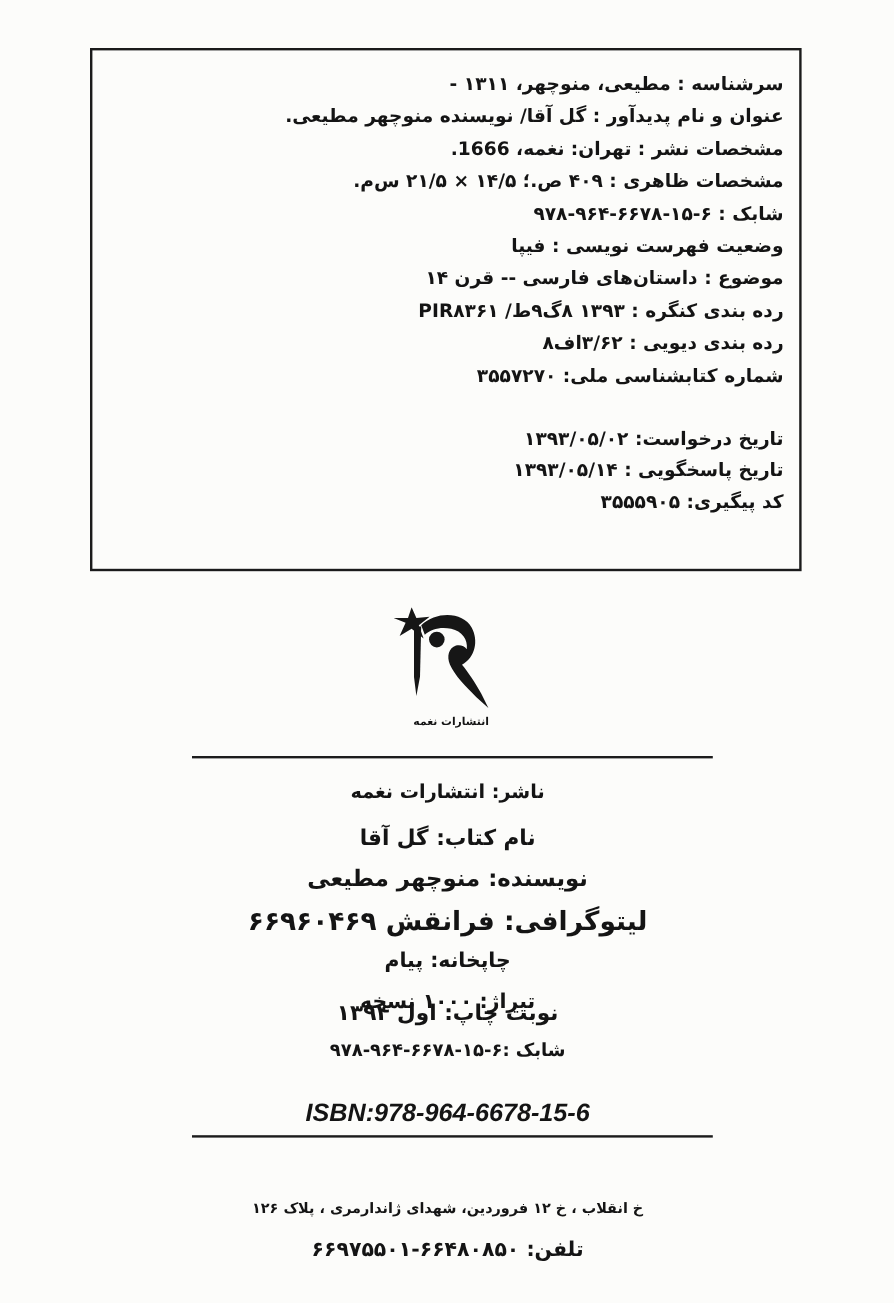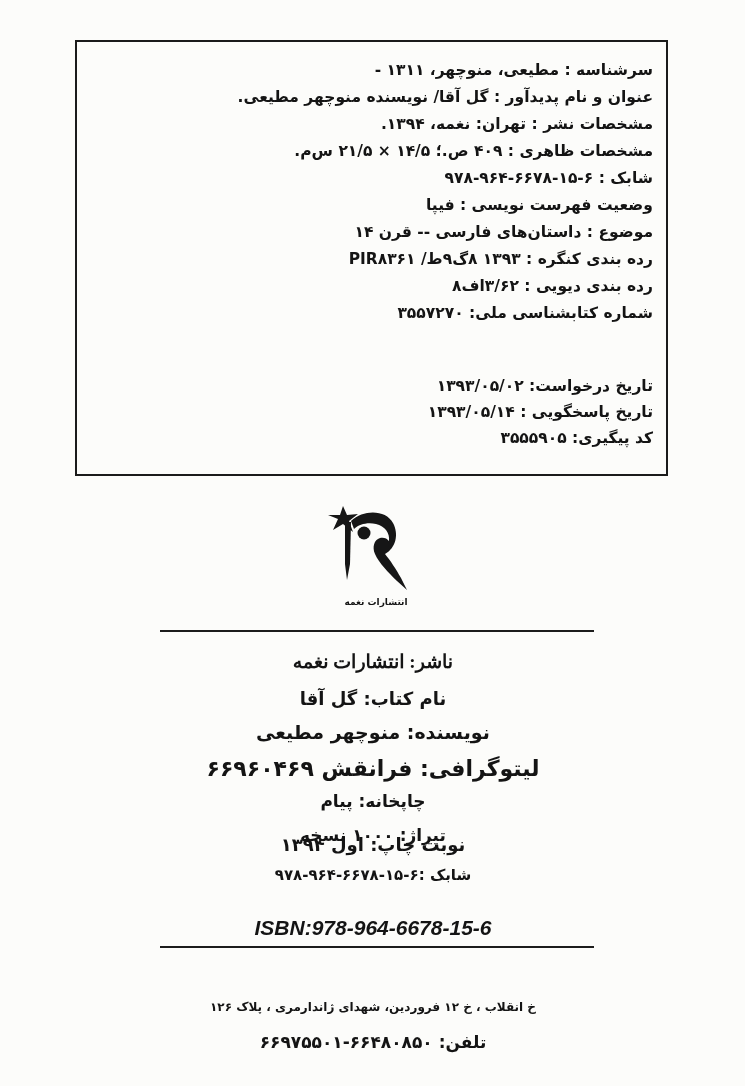--- a/index.html
+++ b/index.html
@@ -21,21 +21,21 @@
     direction:rtl;
   }
   .fipa-rows{padding:15px 13px 0 10px;}
   .fipa-line{
     text-align:right;
     font-size:15.5px;
     font-weight:bold;
     line-height:27px;
     white-space:nowrap;
   }
-  .fipa-dates{margin-top:46px;}
+  .fipa-dates{margin-top:26px;}
   .fipa-dates .fipa-line{line-height:26px;}
   .code{direction:ltr;unicode-bidi:bidi-override;display:inline-block;}
   .ltr{direction:ltr;unicode-bidi:embed;display:inline-block;}
   
   .logo{position:absolute;left:312px;top:506px;width:126px;height:108px;}
   .logo svg{display:block;}
   .logo-caption{
     position:absolute;left:296px;top:597px;width:160px;
     text-align:center;
     font-size:9px;font-weight:bold;letter-spacing:0;
@@ -55,21 +55,21 @@
 </style>
 </head>
 <body>
 
 <div class="page">
 
   <div class="fipa-box">
     <div class="fipa-rows">
       <div class="fipa-line"><span>سرشناسه</span><span> : </span><span>مطیعی، منوچهر، ۱۳۱۱ -</span></div>
       <div class="fipa-line"><span>عنوان و نام پدیدآور</span><span> : </span><span>گل آقا/ نویسنده منوچهر مطیعی.</span></div>
-      <div class="fipa-line"><span>مشخصات نشر</span><span> : </span><span>تهران: نغمه، ۱۳۹۴.</span></div>
+      <div class="fipa-line"><span>مشخصات نشر</span><span> : </span><span>تهران: نغمه، 1666.</span></div>
       <div class="fipa-line"><span>مشخصات ظاهری</span><span> : </span><span>۴۰۹ ص.؛ ۱۴/۵ × ۲۱/۵ س‌م.</span></div>
       <div class="fipa-line"><span>شابک</span><span> : </span><span class="code">۹۷۸-۹۶۴-۶۶۷۸-۱۵-۶</span></div>
       <div class="fipa-line"><span>وضعیت فهرست نویسی</span><span> : </span><span>فیپا</span></div>
       <div class="fipa-line"><span>موضوع</span><span> : </span><span>داستان‌های فارسی -- قرن ۱۴</span></div>
       <div class="fipa-line"><span>رده بندی کنگره</span><span> : </span><span class="code">PIR۸۳۶۱ /ط۹گ۸ ۱۳۹۳</span></div>
       <div class="fipa-line"><span>رده بندی دیویی</span><span> : </span><span class="code">۸فا۳/۶۲</span></div>
       <div class="fipa-line"><span>شماره کتابشناسی ملی</span><span>: </span><span class="code">۳۵۵۷۲۷۰</span></div>
 
       <div class="fipa-dates">
         <div class="fipa-line"><span>تاریخ درخواست</span><span>: </span><span class="code">۱۳۹۳/۰۵/۰۲</span></div>
@@ -99,21 +99,21 @@
         C 71,31 75,32 77,35
         C 78,27 73,20 64,18
         C 56,16 47,18 42,23
         Z"></path>
     </svg>
   </div>
   <div class="logo-caption">انتشارات نغمه</div>
 
   <div class="rule" style="top:630px;"></div>
 
-  <div class="center-line" style="top:650px;font-size:19px;font-family:Liberation Serif, serif;">ناشر: انتشارات نغمه</div>
+  <div class="center-line" style="top:650px;font-size:16px;">ناشر: انتشارات نغمه</div>
   <div class="center-line" style="top:721px;font-size:19px;">نویسنده: منوچهر مطیعی</div>
   <div class="center-line" style="top:688px;font-size:18px;">نام کتاب: گل آقا</div>
   <div class="center-line" style="top:756px;font-size:22px;text-align:center;">لیتوگرافی: فرانقش ۶۶۹۶۰۴۶۹</div>
   <div class="center-line" style="top:791px;font-size:17px;">چاپخانه: پیام</div>
   <div class="center-line" style="top:825px;font-size:17px;">تیراژ: ۱۰۰۰ نسخه</div>
   <div class="center-line" style="top:834px;font-size:18px;">نوبت چاپ: اول ۱۳۹۴</div>
   <div class="center-line" style="top:866px;font-size:15px;"><span>شابک :</span><span class="code">۹۷۸-۹۶۴-۶۶۷۸-۱۵-۶</span></div>
   <div class="center-line latin" style="top:916px;font-size:21px;"><span class="ltr">ISBN:978-964-6678-15-6</span></div>
 
   <div class="rule" style="top:946px;"></div>

